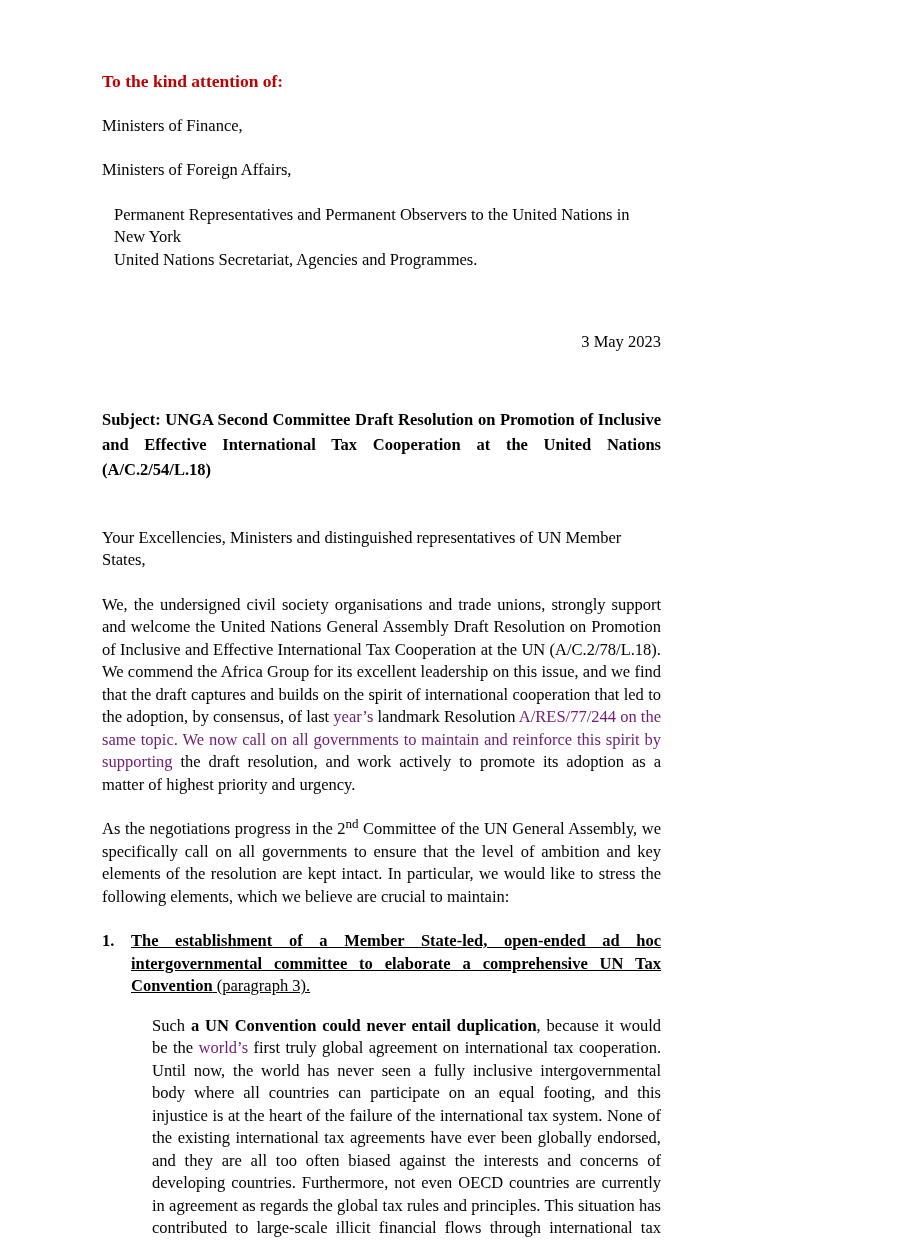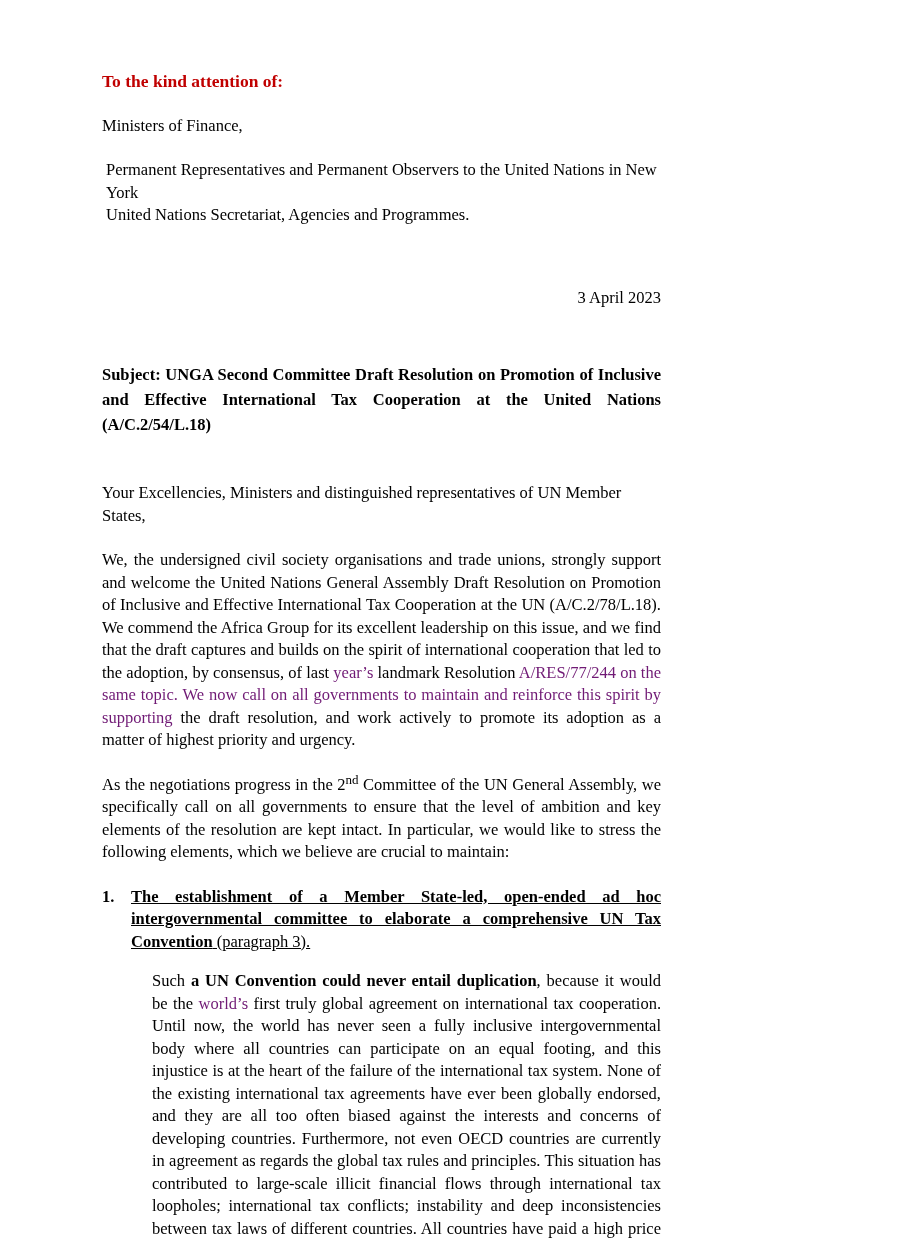--- a/index.html
+++ b/index.html
@@ -23,21 +23,21 @@
   .attention {
     color: #c00000;
     font-weight: 700;
     font-size: 17.5px;
     margin: 0 0 22px 0;
   }
   .recipient {
     margin: 0 0 22px 0;
   }
   .address {
-    margin: 4px;
+    margin: 12px;
   }
   .date {
     text-align: right;
     margin: 60px 0 53px 0;
   }
   .subject {
     font-weight: 700;
     line-height: 25px;
     text-align: justify;
     margin: 0 0 45px 0;
@@ -77,27 +77,28 @@
 </style>
 </head>
 <body>
 
 <div class="page">
 
   <p class="attention">To the kind attention of:</p>
 
   <p class="recipient">Ministers of Finance,</p>
 
+  <p class="recipient">Ministers of Foreign Affairs,</p>
 
   <p class="recipient address">
     <span>Permanent Representatives and Permanent Observers to the United Nations in New York</span><br>
     <span>United Nations Secretariat, Agencies and Programmes.</span>
   </p>
 
-  <p class="date">3 April 2023</p>
+  <p class="date">3 May 2023</p>
 
   <p class="subject">Subject: UNGA Second Committee Draft Resolution on Promotion of Inclusive and Effective International Tax Cooperation at the United Nations (A/C.2/54/L.18)</p>
 
   <p class="salutation">Your Excellencies, Ministers and distinguished representatives of UN Member States,</p>
 
   <p class="para"><span>We, the undersigned civil society organisations and trade unions, strongly support and welcome the United Nations General Assembly Draft Resolution on Promotion of Inclusive and Effective International Tax Cooperation at the UN (A/C.2/78/L.18). We commend the Africa Group for its excellent leadership on this issue, and we find that the draft captures and builds on the spirit of international cooperation that led to the adoption, by consensus, of last </span><span class="muted">year’s </span><span>landmark Resolution </span><span class="muted">A/RES/77/244 on the same topic. We now call on all governments to maintain and reinforce this spirit by supporting </span><span>the draft resolution, and work actively to promote its adoption as a matter of highest priority and urgency.</span></p>
 
   <p class="para"><span>As the negotiations progress in the 2</span><sup>nd</sup><span> Committee of the UN General Assembly, we specifically call on all governments to ensure that the level of ambition and key elements of the resolution are kept intact. In particular, we would like to stress the following elements, which we believe are crucial to maintain:</span></p>
 
   <div class="list-row">

